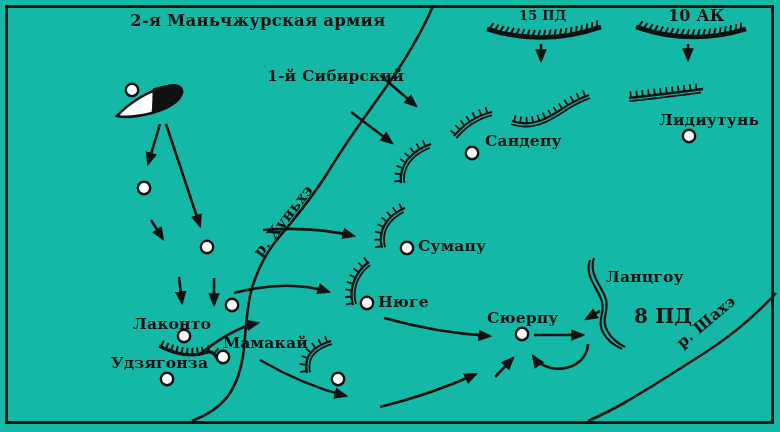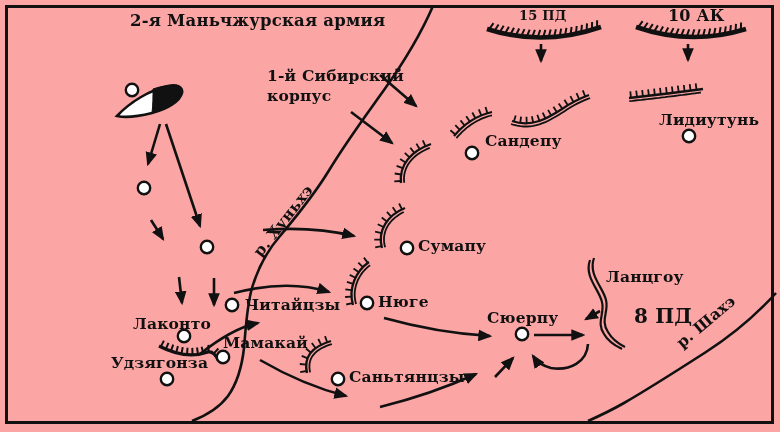--- a/index.html
+++ b/index.html
@@ -1,17 +1,17 @@
 <!DOCTYPE html>
 <html><head>
 <meta charset="utf-8">
 <style>
   html,body{margin:0;padding:0;background:#fff;}
   .map-canvas{
-    position:relative;width:780px;height:432px;background:#fca5a5;overflow:hidden;
+    position:relative;width:780px;height:432px;background:#14b8a6;overflow:hidden;
     font-family:"DejaVu Serif","Liberation Serif",serif;color:#111;
   }
   .map-canvas svg{position:absolute;left:0;top:0;}
   .lbl{
     position:absolute;font-weight:bold;font-size:15.5px;line-height:17px;
     white-space:nowrap;color:#111;letter-spacing:0.2px;
   }
   .lbl-army{font-size:16.5px;}
   .lbl-center{text-align:center;}
   .lbl-rot-hunhe{transform:rotate(-52deg);}
@@ -109,36 +109,33 @@
       <circle cx="522" cy="334" r="6.2"></circle>
       <circle cx="367" cy="303" r="6.2"></circle>
     </g>
   </svg>
 
   <div class="lbl lbl-army lbl-center" style="left:130px;top:12px;width:200px;">2-я Маньчжурская армия</div>
 
 
   <div class="lbl" style="left:267px;top:66px;line-height:20px;">
     <span class="corps-line">1-й Сибирский</span>
-    <span class="corps-line">корпус</span>
   </div>
 
   <div class="lbl" style="left:519px;top:7px;font-size:13px;">15 ПД</div>
   <div class="lbl" style="left:668px;top:7px;font-size:16px;text-align:center;">10 АК</div>
 
   <div class="lbl" style="left:659px;top:111px;text-align:right;">Лидиутунь</div>
   <div class="lbl" style="left:485px;top:132px;">Сандепу</div>
 
 
   <div class="lbl lbl-rot-hunhe" style="left:240px;top:212px;">р. Хуньхэ</div>
   <div class="lbl lbl-rot-shahe" style="left:670px;top:313px;">р. Шахэ</div>
 
   <div class="lbl" style="left:418px;top:237px;">Сумапу</div>
   <div class="lbl" style="left:378px;top:293px;">Нюге</div>
-  <div class="lbl" style="left:245px;top:296px;">Читайцзы</div>
   <div class="lbl" style="left:133px;top:315px;">Лаконто</div>
   <div class="lbl" style="left:223px;top:334px;">Мамакай</div>
   <div class="lbl" style="left:111px;top:354px;">Удзягонза</div>
-  <div class="lbl" style="left:349px;top:368px;">Саньтянцзы</div>
   <div class="lbl" style="left:487px;top:309px;">Сюерпу</div>
   <div class="lbl" style="left:606px;top:268px;">Ланцгоу</div>
   <div class="lbl" style="left:634px;top:308px;font-size:20px;">8 ПД</div>
 </div>
 
 </body></html>

